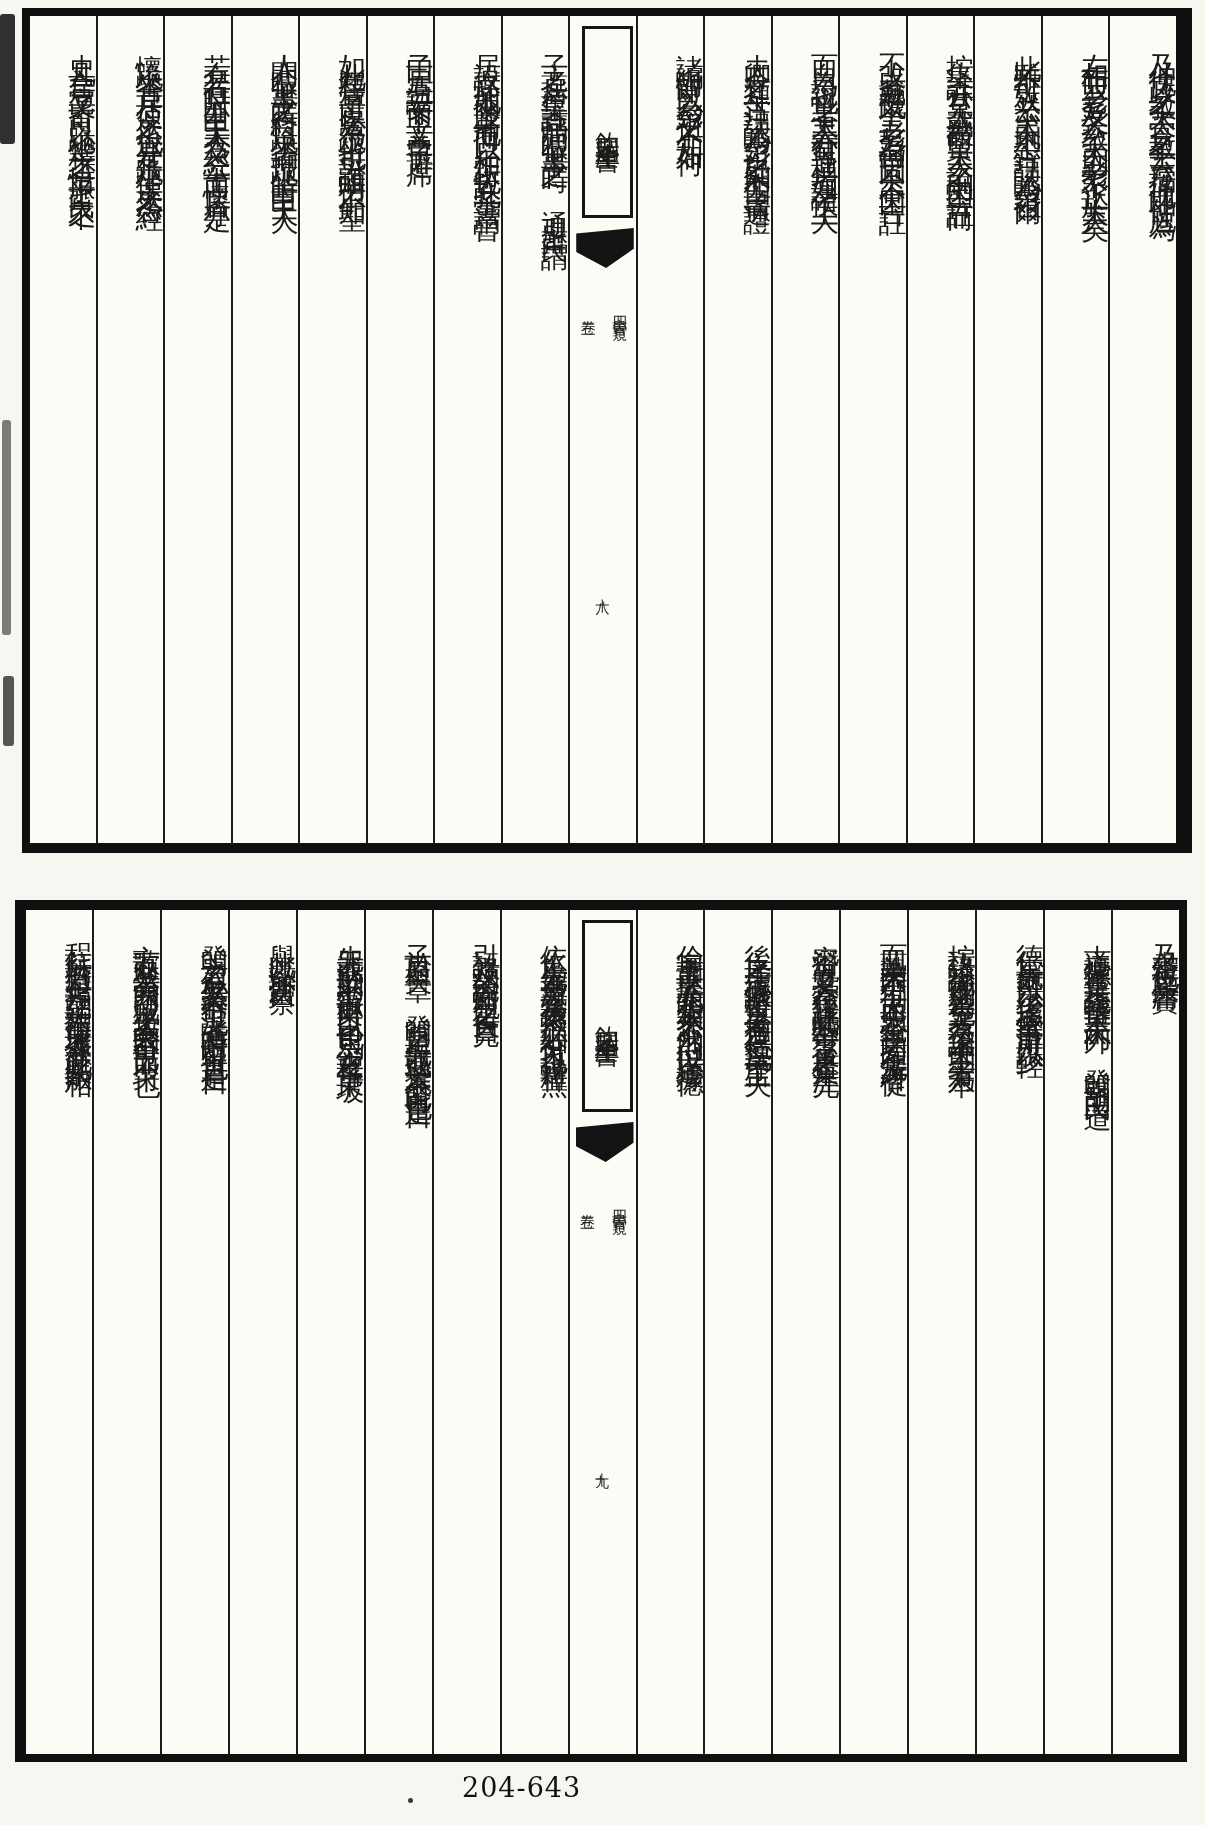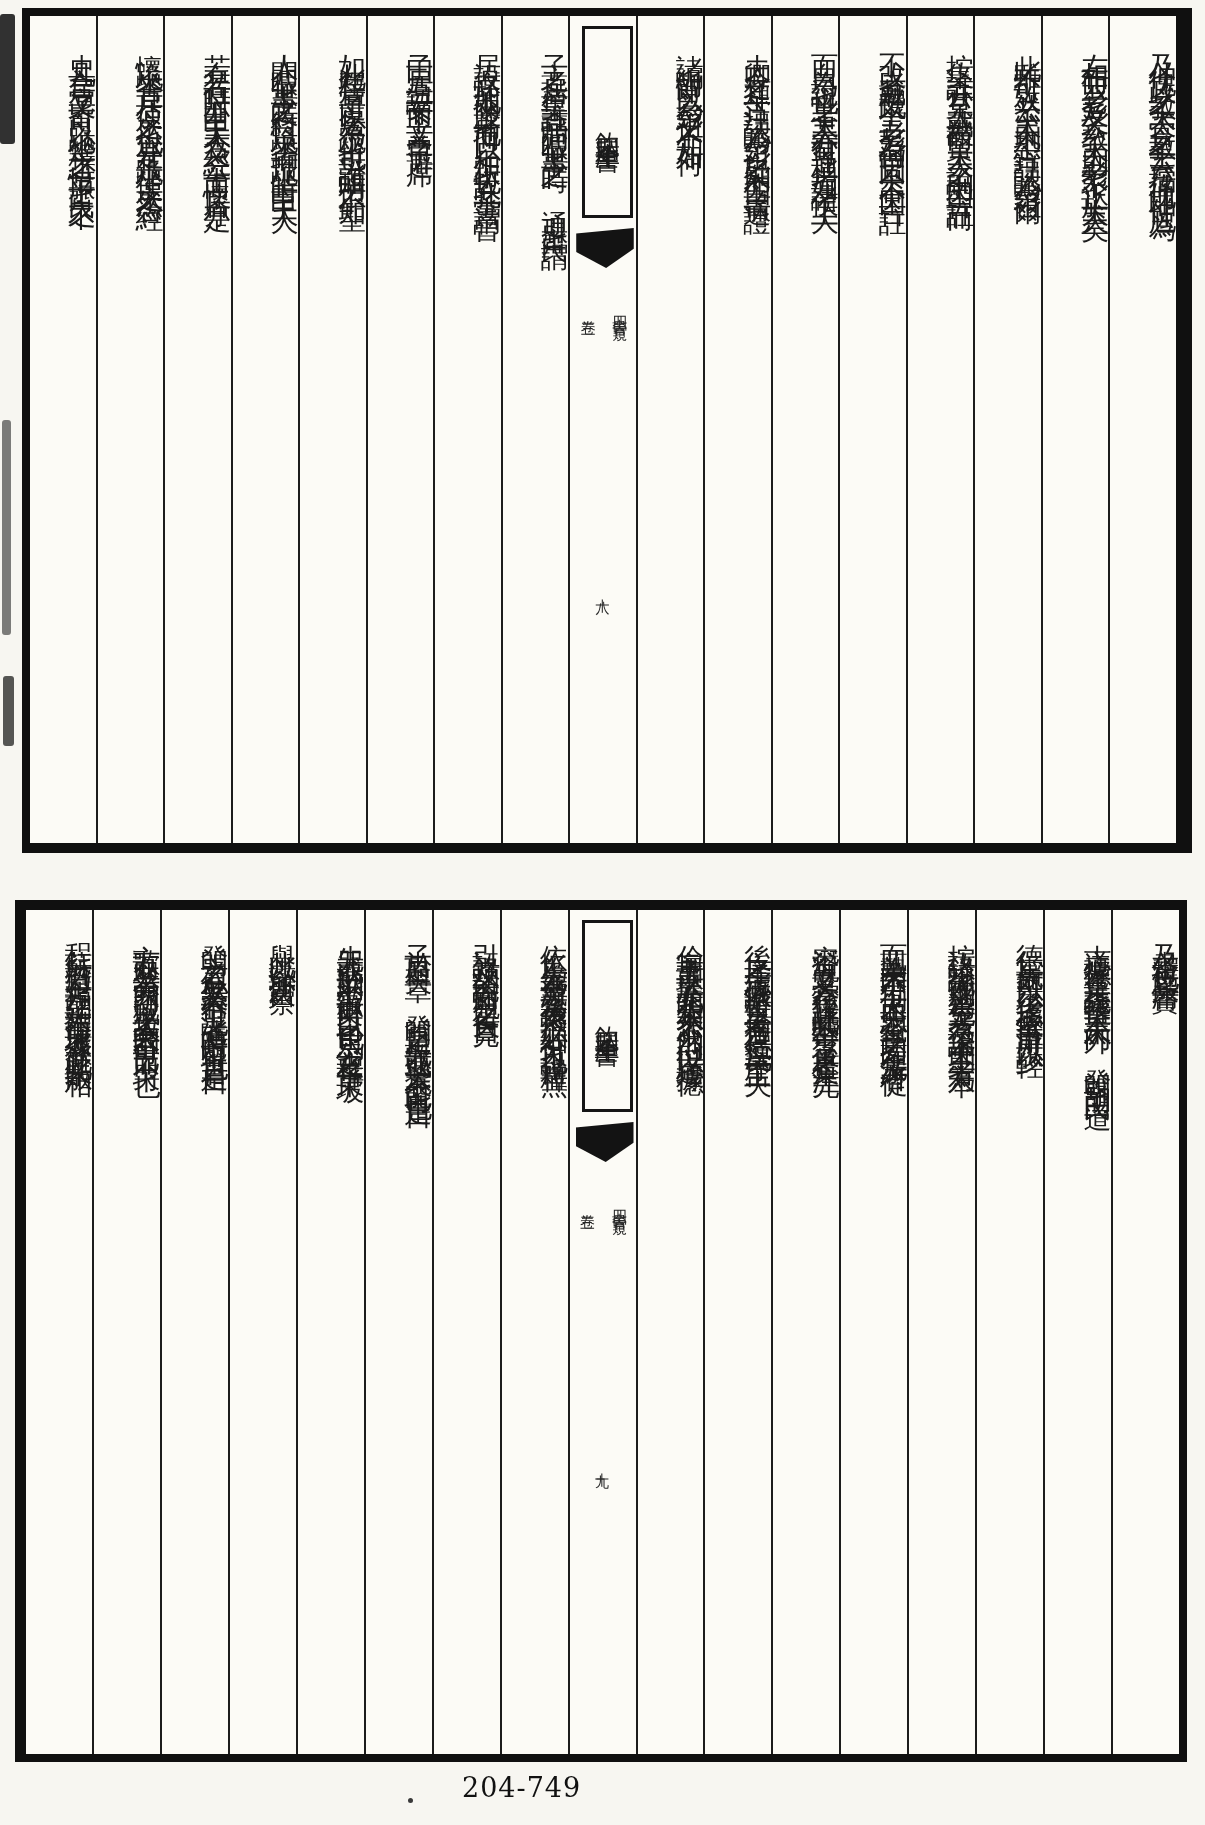--- a/index.html
+++ b/index.html
@@ -148,15 +148,15 @@
       <div class="col">子於是日哭章　發明是日先歌或遇哭哀不能已也是日</div>
       <div class="col">先哭或遇歌則不當歌樂可以已也司馬公之喪程子東坡</div>
       <div class="col">舉此以辯亦所當察</div>
       <div class="col">發明之言似矣然又有不可泥者隨時處中可也若是日</div>
       <div class="col">方歌而卒然有家門親戚之大故哀固不可已而不哭也</div>
       <div class="col">程蘇所辯乃是方預朝廷大禮而東坡遽欲就此未散相</div>
     </div>
   </div>
 
   <div class="speck"></div>
-  <div class="footer">204-749</div>
+  <div class="footer">204-643</div>
 
 </div>
 
 </body></html>

